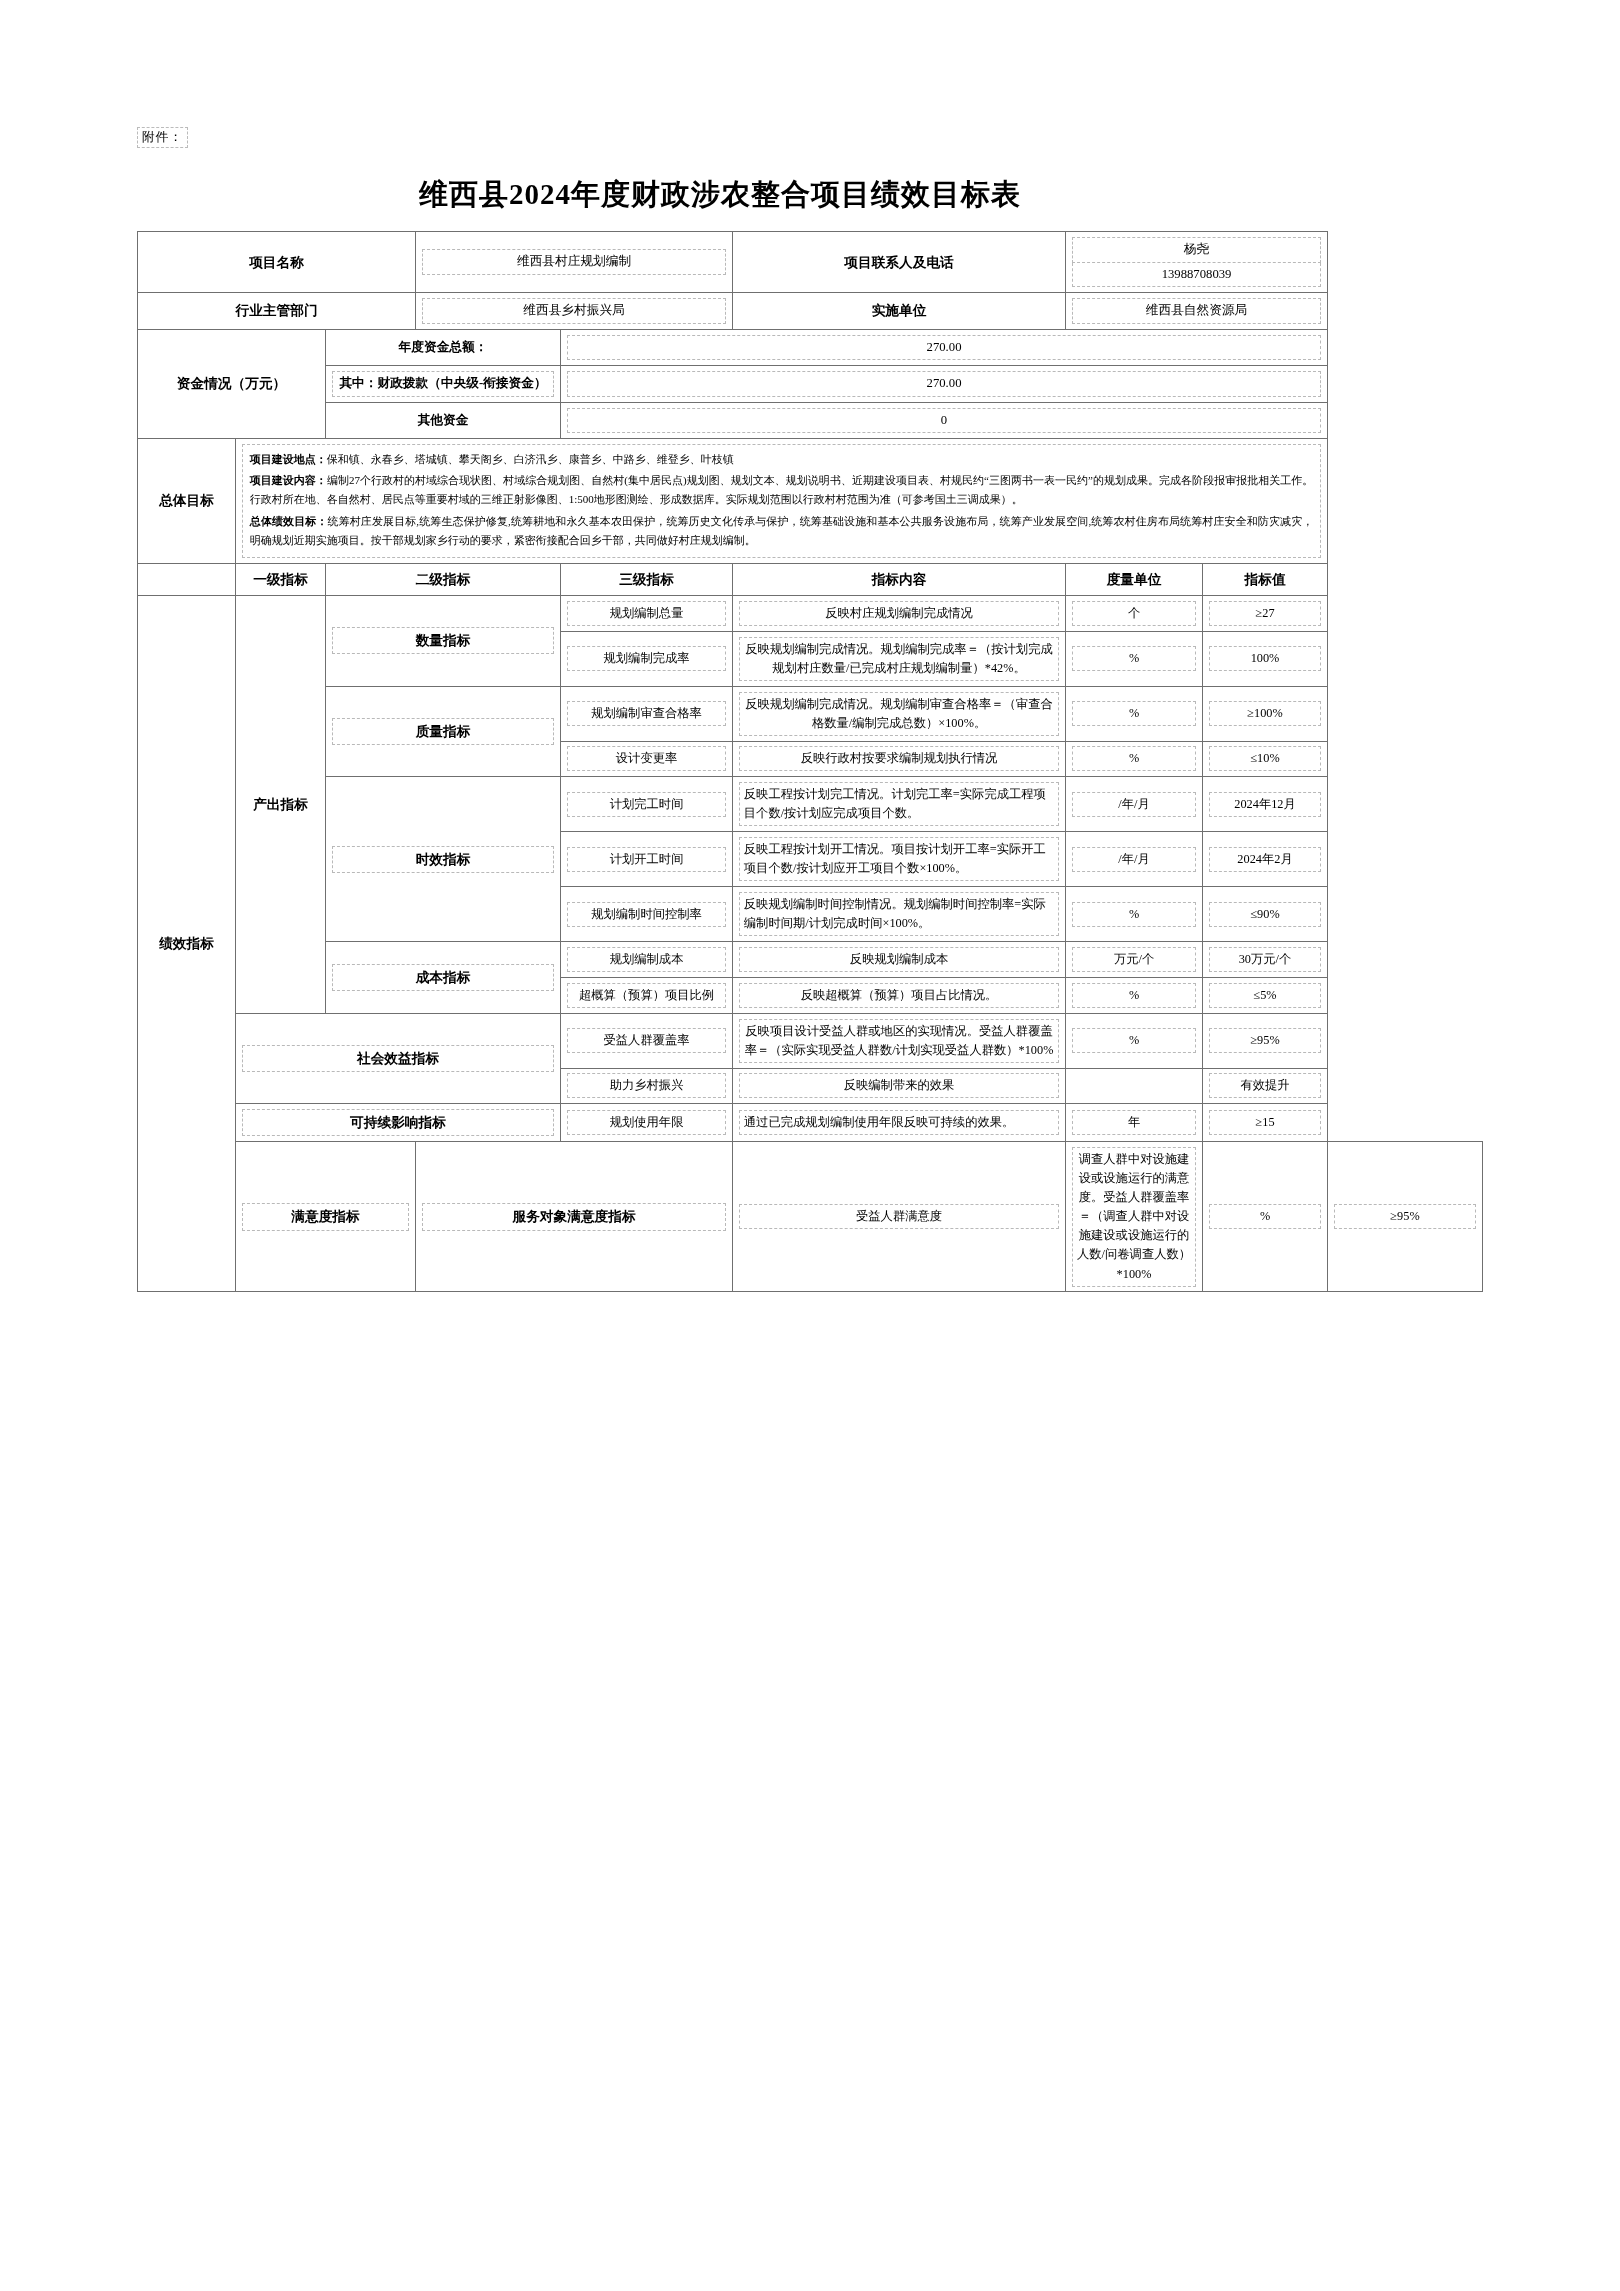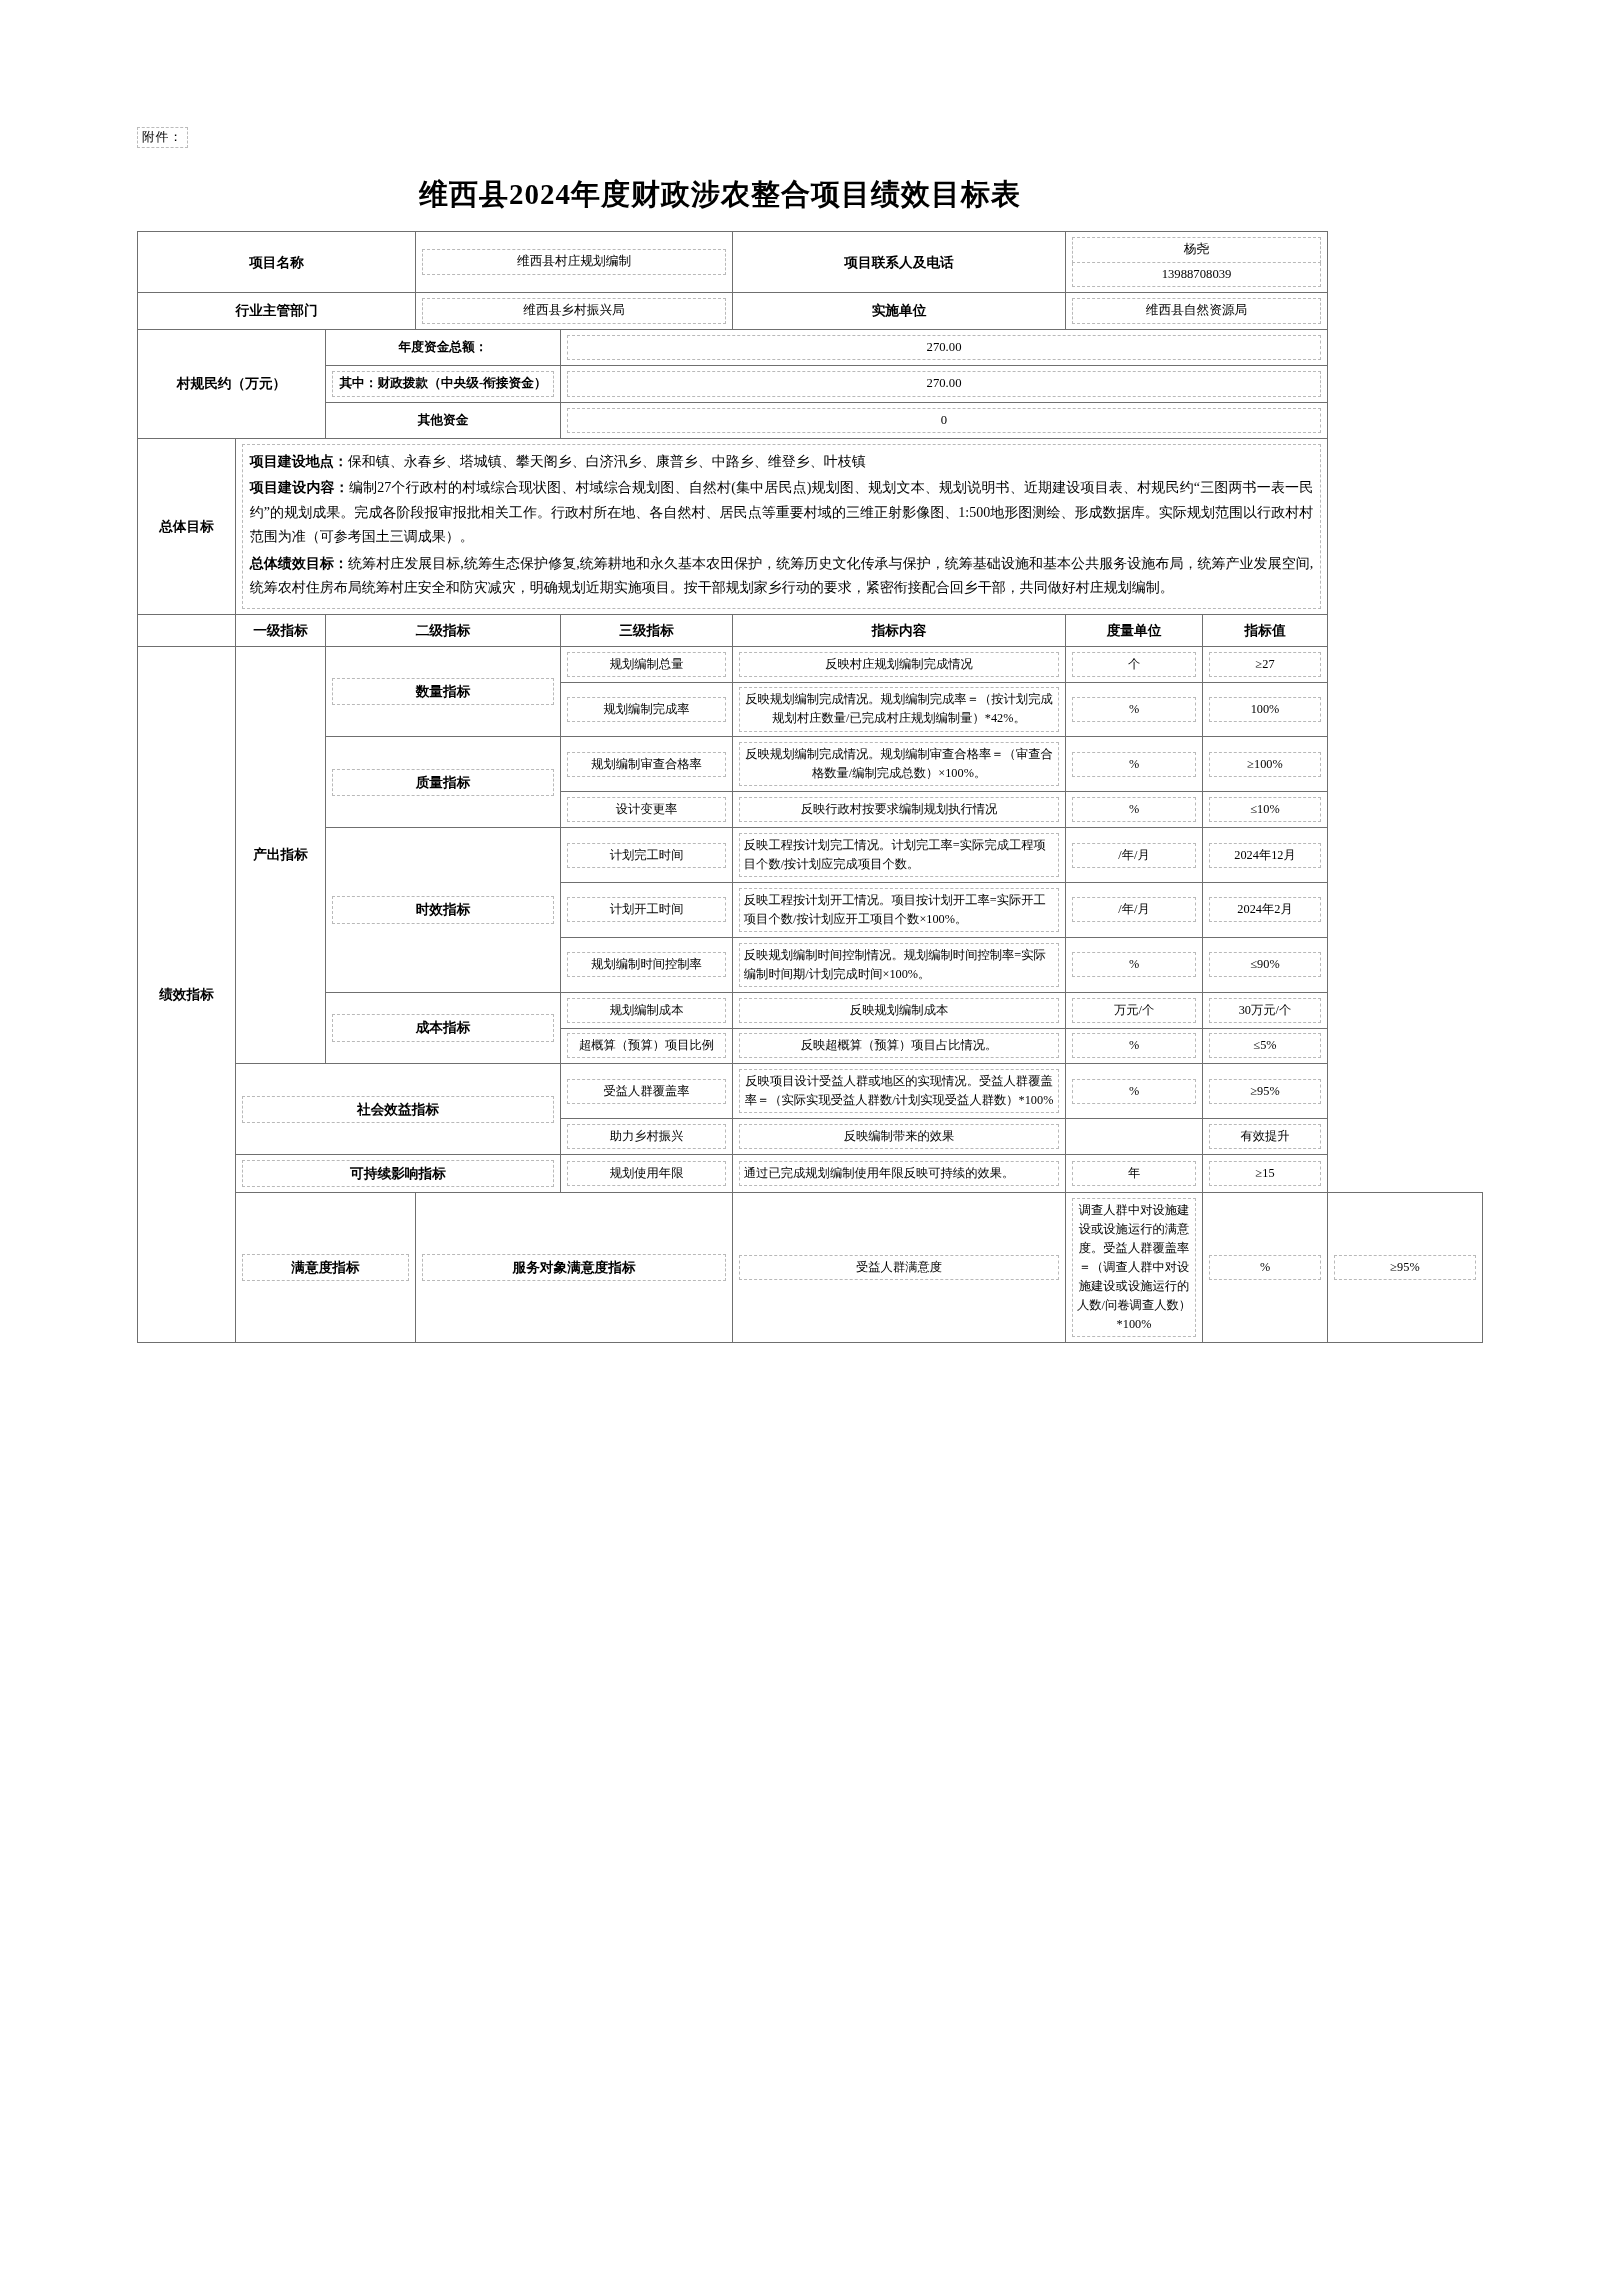--- a/index.html
+++ b/index.html
@@ -68,21 +68,21 @@
   .cellbox-l {
     display: block;
     border: 1px dashed #b9b9b9;
     padding: 2px 3.9px;
     text-align: left;
   }
   .goal-block {
     border: 1px dashed #b9b9b9;
     padding: 4.9px 6.9px;
     line-height: 1.75;
-    font-size: 14px;
+    font-size: 11px;
     text-align: justify;
   }
   .goal-block p { margin: 0 0 2px 0; }
   .goal-block .lead { font-weight: bold; }
   .vert {
     font-weight: bold;
     text-align: center;
     font-size: 13.7px;
   }
   .small { font-size: 12.3px; }
@@ -146,21 +146,21 @@
         <td colspan="2" class="val">
           <span class="cellbox">维西县乡村振兴局</span>
         </td>
         <td class="hdr">实施单位</td>
         <td colspan="2" class="val">
           <span class="cellbox">维西县自然资源局</span>
         </td>
       </tr>
 
       <tr>
-        <td rowspan="3" colspan="2" class="hdr">村规民约（万元）</td>
+        <td rowspan="3" colspan="2" class="hdr">资金情况（万元）</td>
         <td colspan="2" class="hdr" style="font-size:12.7px">年度资金总额：</td>
         <td colspan="4" class="val">
           <span class="cellbox">270.00</span>
         </td>
       </tr>
       <tr>
         <td colspan="2" class="hdr" style="font-size:12.7px">
           <span class="cellbox">其中：财政拨款（中央级-衔接资金）</span>
         </td>
         <td colspan="4" class="val">

